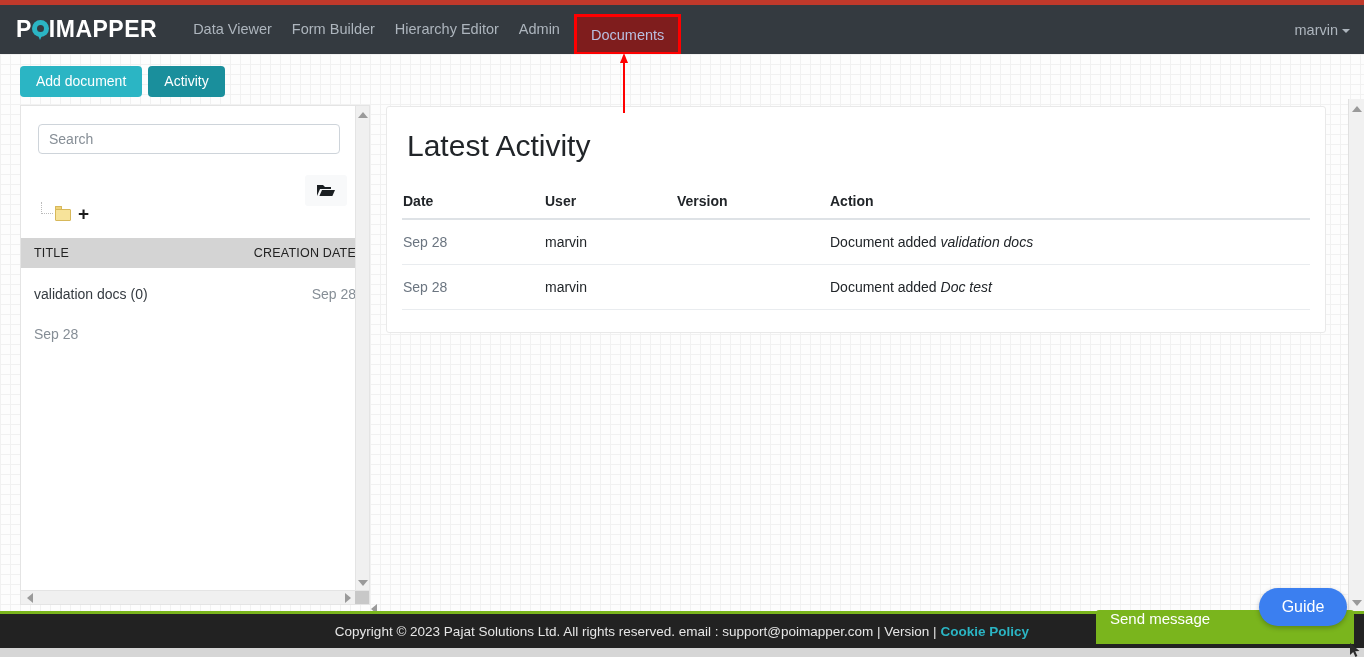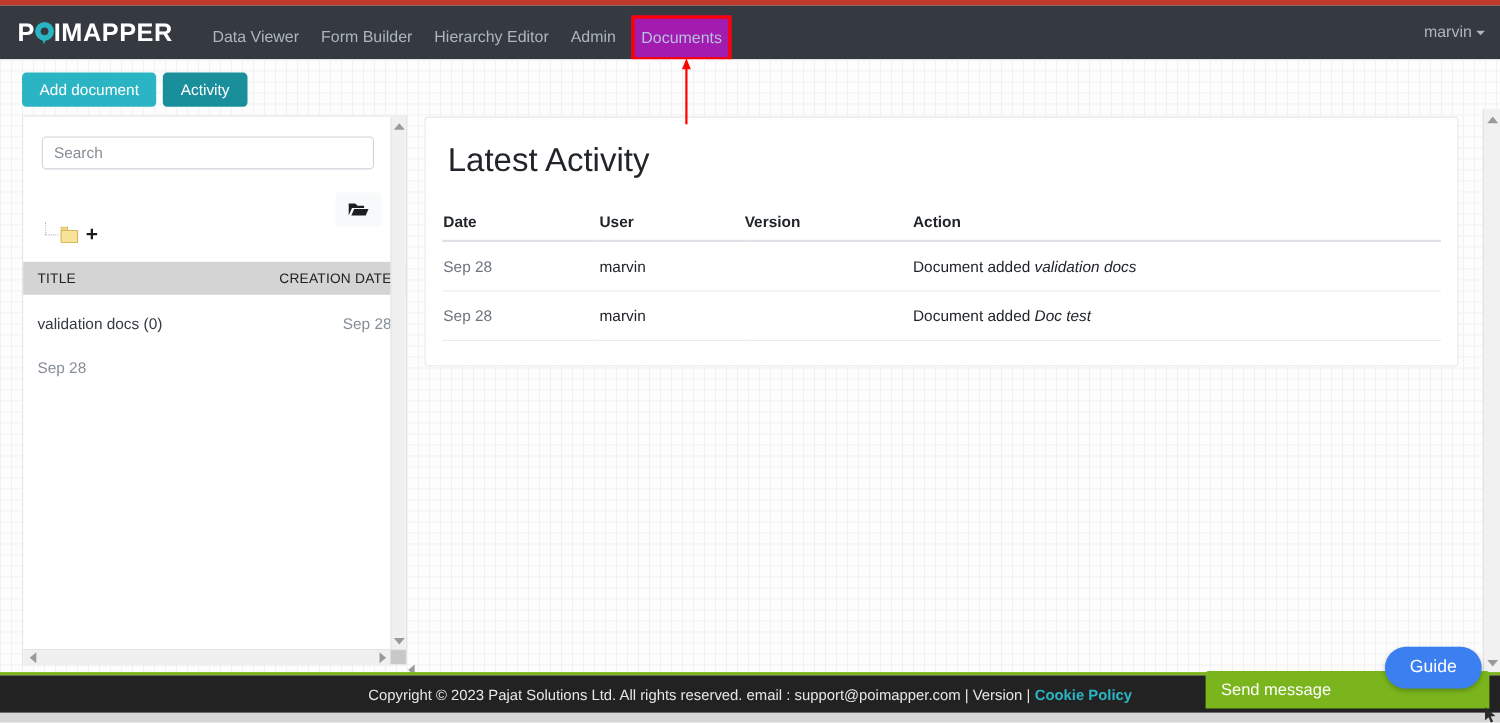--- a/index.html
+++ b/index.html
@@ -62,21 +62,21 @@
   }
   .brand .pin .pin-tip {
     position: absolute; top: 14px; left: 5.5px;
     width: 0; height: 0;
     border-left: 3px solid transparent;
     border-right: 3px solid transparent;
     border-top: 7px solid #2bb5c4;
   }
 
   .nav-links {
-    display: flex; align-items: flex-end;
+    display: flex; align-items: center;
     margin-left: 26px;
     height: 59px;
   }
   .nav-link {
     color: #adb5bd;
     font-size: 14.5px;
     padding: 0 10px;
     line-height: 49px;
     height: 49px;
     cursor: pointer;
@@ -87,24 +87,24 @@
     margin-left: 4px;
     border-left: 4px solid transparent;
     border-right: 4px solid transparent;
     border-top: 4px solid #adb5bd;
     vertical-align: middle;
   }
   .nav-link.highlight {
     position: absolute;
     left: 574px; top: 9px;
     height: 41px; line-height: 37px;
-    background: #a21caf;
+    background: #7f1d1d;
     border: 3px solid #ff0000;
     color: #b9bfe0;
-    padding: 0 6px;
+    padding: 0 14px;
     font-size: 14.5px;
   }
   .nav-user {
     position: absolute;
     right: 14px;
     color: #adb5bd;
     font-size: 14.5px;
     cursor: pointer;
   }
   .nav-user .caret {
@@ -400,21 +400,21 @@
   }
 
   
   .send-message {
     position: absolute;
     left: 1096px; top: 610px;
     width: 258px; height: 34px;
     background: #7ab51d;
     color: #ffffff;
     font-size: 15px;
-    display: flex; align-items: center;
+    display: flex; 
     padding-left: 14px;
     border-radius: 3px 3px 0 0;
     cursor: pointer;
     z-index: 30;
   }
   .guide-btn {
     position: absolute;
     left: 1259px; top: 588px;
     width: 88px; height: 38px;
     background: #3b7ff0;

